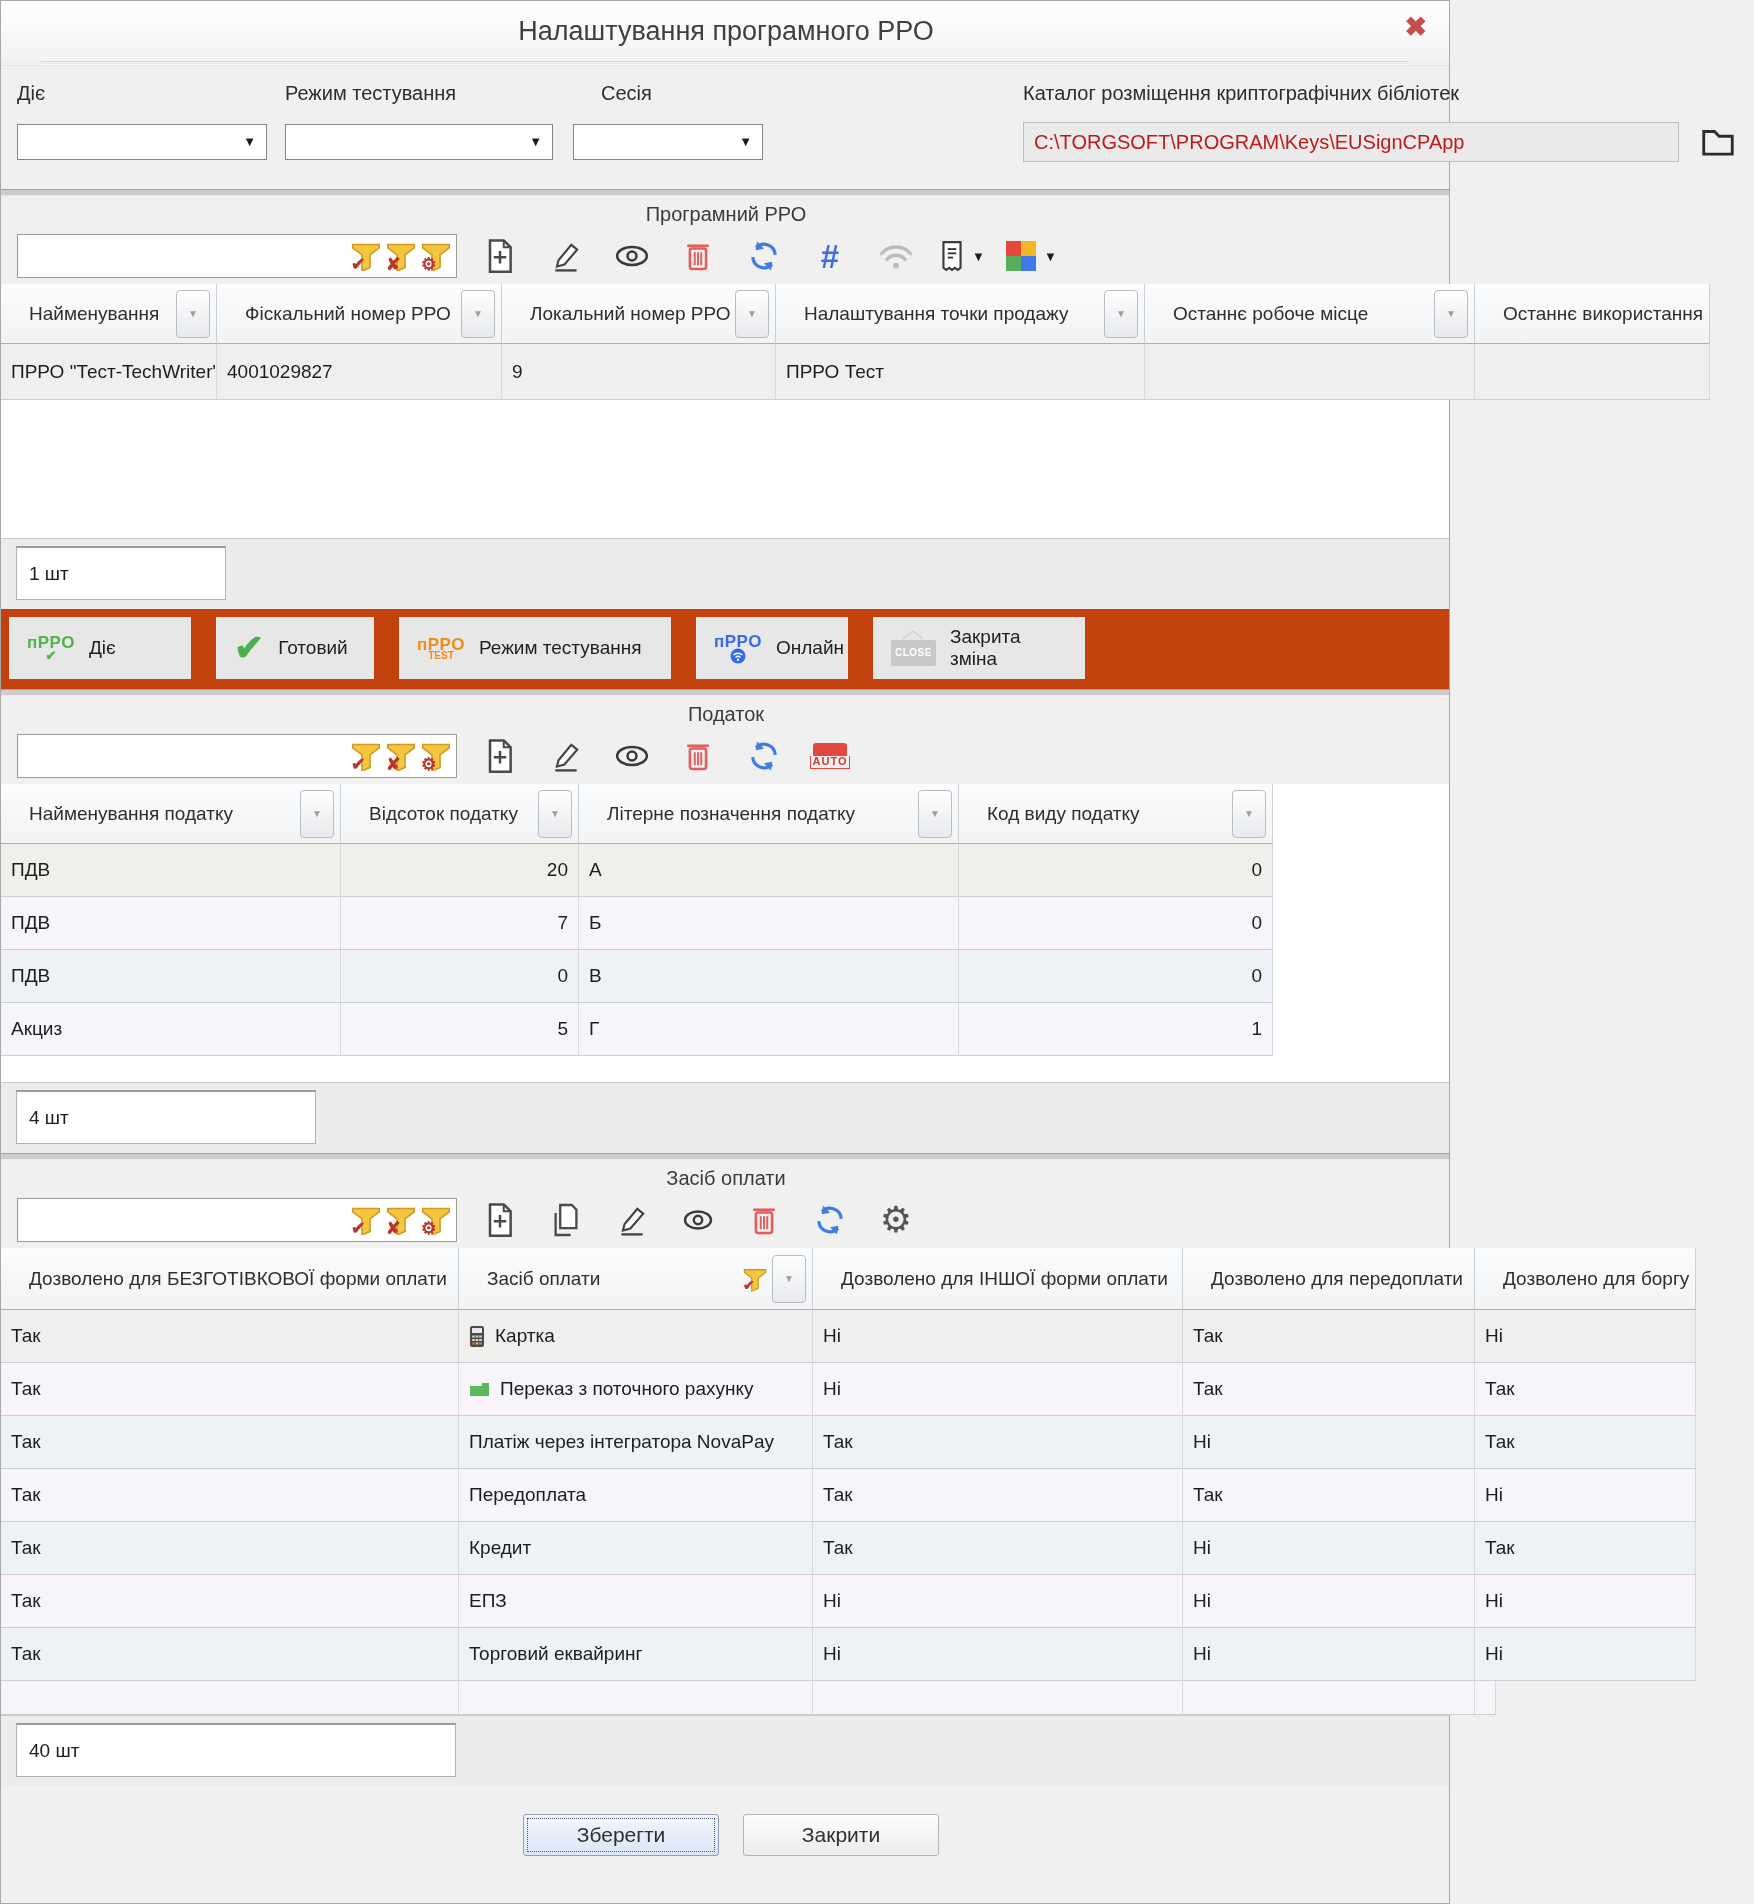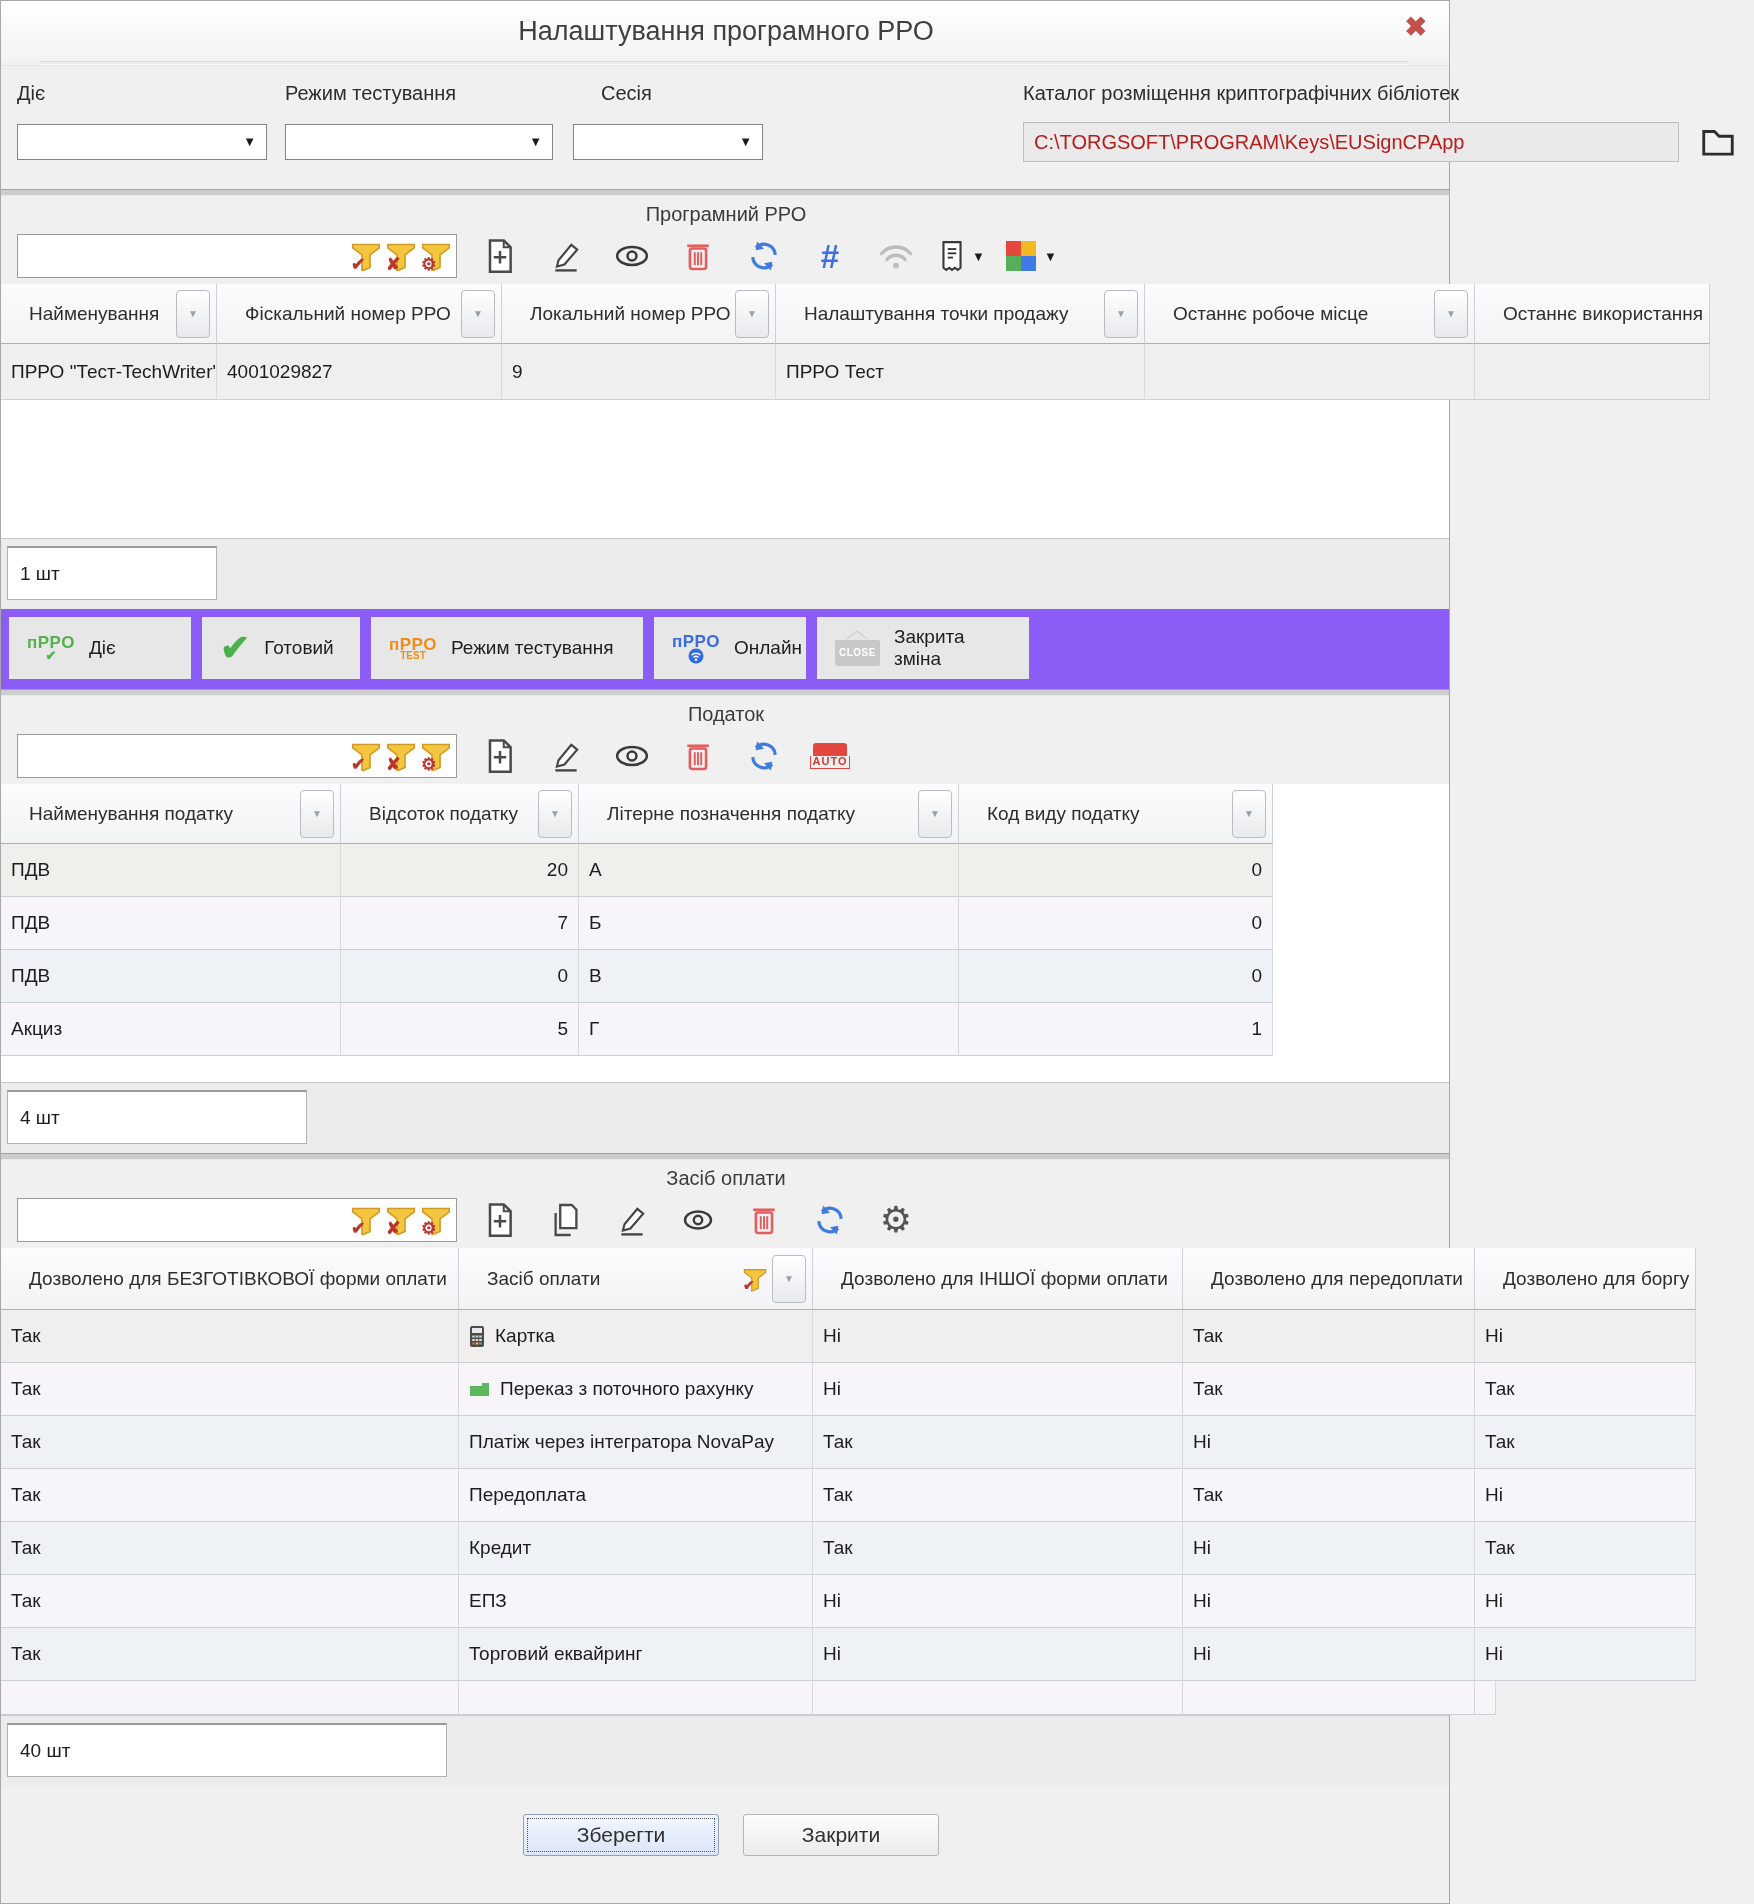--- a/index.html
+++ b/index.html
@@ -63,27 +63,27 @@
   .r-warm { background:#f1efee; }
   .r-blue { background:#eef2f6; }
   .r-lav  { background:#f7f4fa; }
   .r-gray { background:#f0efec; }
   .empty-row .dc { height:34px; background:#f7f4fa; }
 
   .table-area { background:#fff; }
   .filler1 { height:138px; background:#fff; }
   .filler2 { height:26px; background:#fff; }
 
-  .count-strip { background:#ececec; border-top:1px solid #c9c9c9; padding:7px 0 9px 6px; }
+  .count-strip { background:#ececec; border-top:1px solid #c9c9c9; padding:7px 0 9px 15px; }
   .count-box { background:#fff; border:1px solid #b2b2b2; border-top:2px solid #9b9b9b; height:54px;
                display:flex; align-items:center; padding-left:12px; font-size:19px; color:#1d1d1d; }
   .cb1 { width:210px; } .cb2 { width:300px; } .cb3 { width:440px; }
 
   
-  .status-strip { background:#8b5cf6; padding:8px 0 10px 8px; display:flex; gap:11px; }
+  .status-strip { background:#c2410c; padding:8px 0 10px 8px; display:flex; gap:25px; }
   .badge { background:#e7e7e7; height:62px; display:flex; align-items:center; gap:14px; padding:0 18px; font-size:19px; color:#1e1e1e; }
   .logo-nprro { display:flex; flex-direction:column; align-items:center; line-height:1; font-weight:bold; }
   .logo-nprro .txt { font-size:17px; letter-spacing:.5px; }
   .logo-nprro .sub { font-size:13px; margin-top:-2px; }
   .lg-green { color:#55b14b; } .lg-orange { color:#ef8d18; } .lg-blue { color:#3a6be0; }
   .check-big { color:#4db04d; font-size:36px; font-weight:bold; line-height:1; }
   .close-sign { display:flex; flex-direction:column; align-items:center; line-height:1; }
   .close-plate { background:#c8c8c8; color:#fff; font-size:10px; font-weight:bold; padding:8px 4px; border-radius:2px; letter-spacing:.5px; }
 
   

